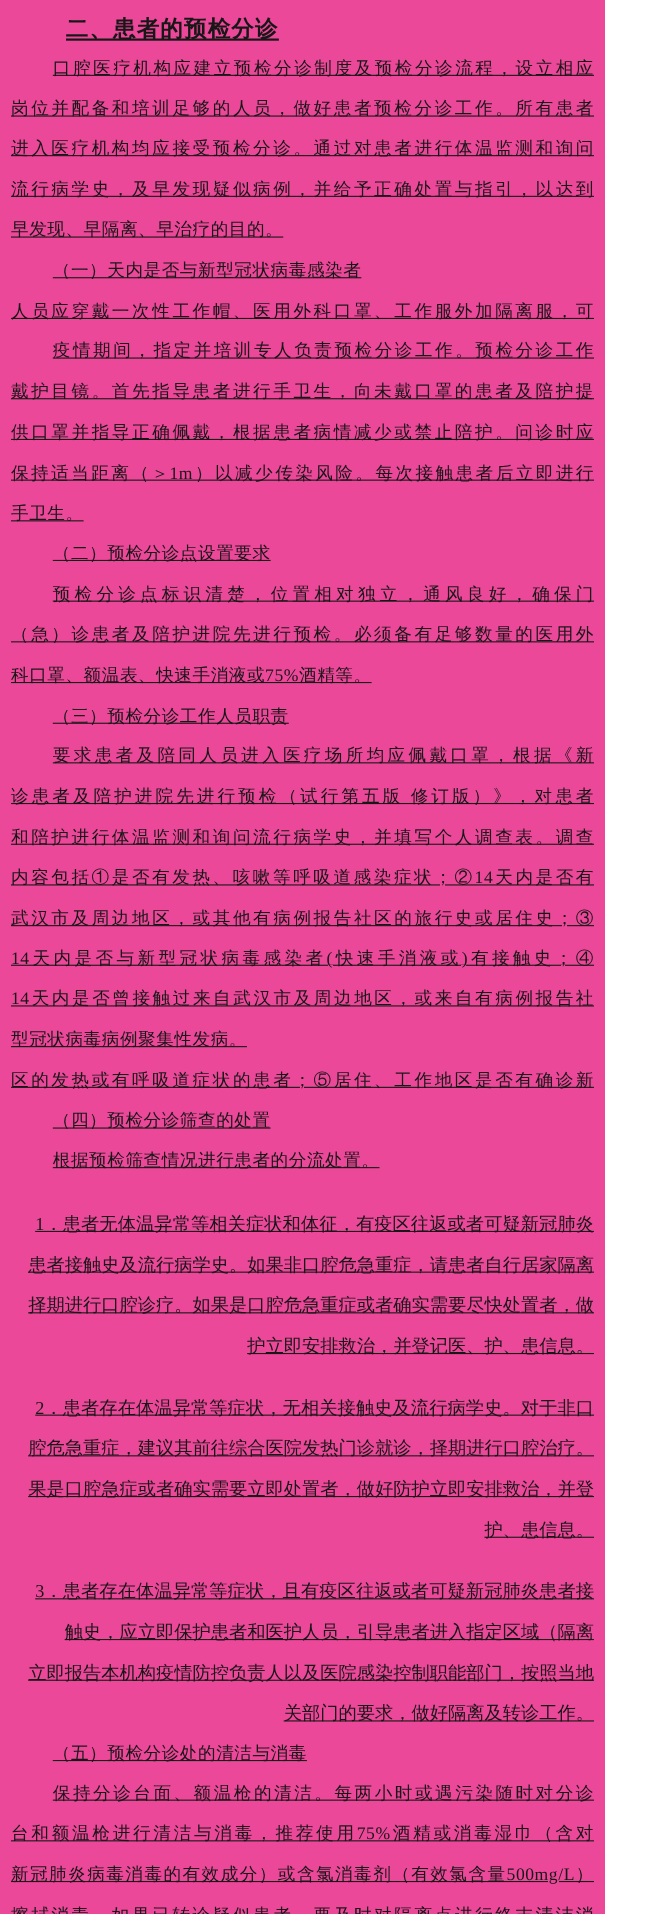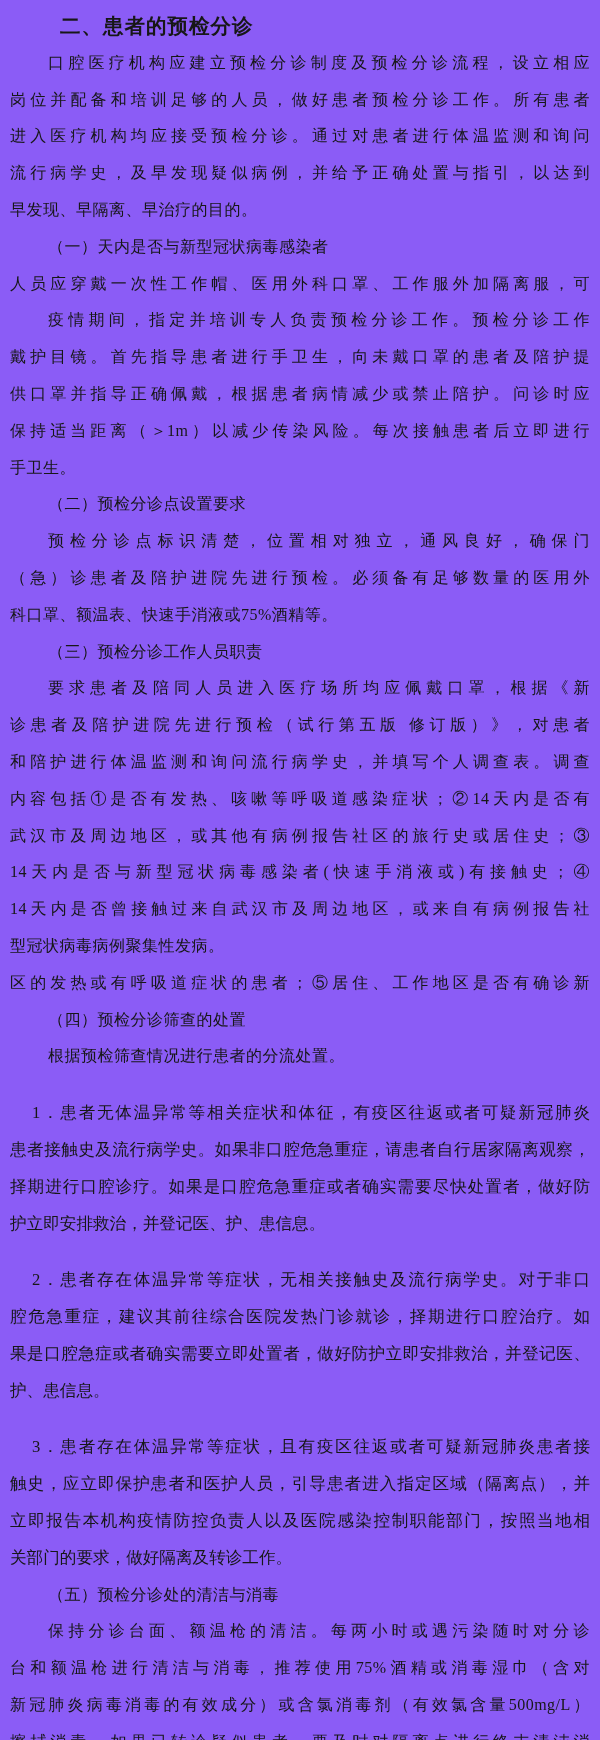--- a/index.html
+++ b/index.html
@@ -2,28 +2,29 @@
 <html><head>
 <meta charset="utf-8">
 <style>
   html, body {
     margin: 0;
     padding: 0;
     background: #ffffff;
   }
   .page {
     position: relative;
-    width: 600px;
+    width: 550px;
     height: 1740px;
-    background: #8b5cf6;
+    background: #ec4899;
     box-sizing: border-box;
     padding: 8px 10px 0 10px;
     overflow: hidden;
     font-family: "Liberation Serif", "DejaVu Serif", serif;
     color: #171717;
+    text-decoration: underline;
   }
   .line {
     height: 36.8px;
     line-height: 36.8px;
     font-size: 16px;
     overflow: hidden;
     white-space: nowrap;
     letter-spacing: 0.5px;
   }
   
@@ -36,21 +37,21 @@
   .indent { padding-left: 38px; }
   
   .heading {
     font-family: "DejaVu Sans", "Liberation Sans", sans-serif;
     font-weight: bold;
     font-size: 20.5px;
     padding-left: 50px;
     letter-spacing: 1px;
   }
   
-  .num { font-size: 16.6px; letter-spacing: 0px; }
+  .num { font-size: 16.6px; letter-spacing: 0px; text-align: right; }
   .num-first { padding-left: 22px; margin-top: 20px; }
 </style>
 </head>
 <body>
 
 <div class="page">
   <div id="doc-body">
       <div class="line heading">二、患者的预检分诊</div>
       <div class="line j indent">口腔医疗机构应建立预检分诊制度及预检分诊流程，设立相应</div>
       <div class="line j">岗位并配备和培训足够的人员，做好患者预检分诊工作。所有患者</div>

